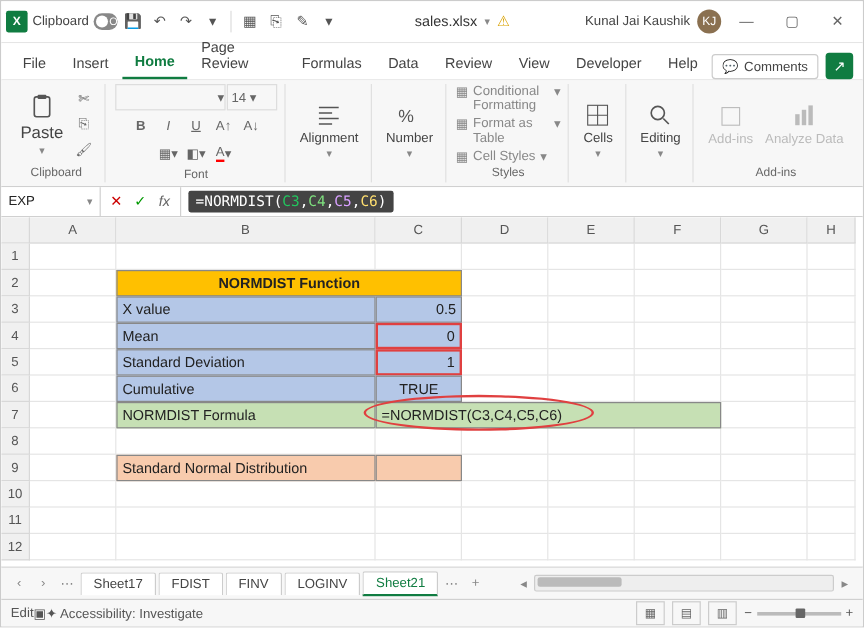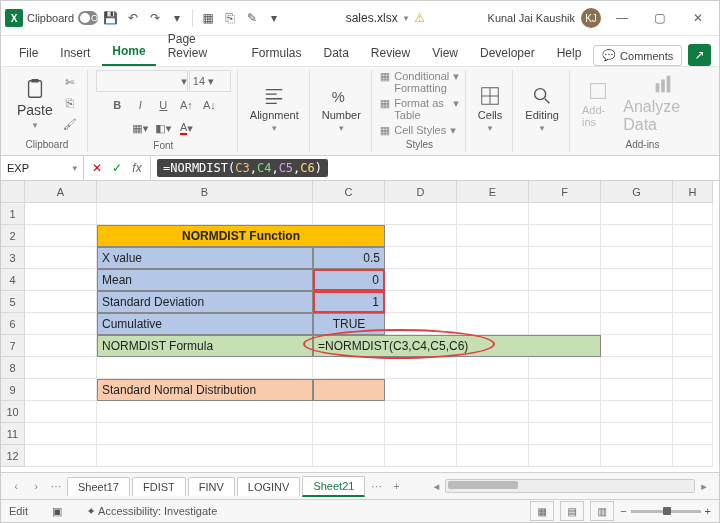--- a/index.html
+++ b/index.html
@@ -32,21 +32,21 @@
 .sm-btn{width:22px;height:20px;display:flex;align-items:center;justify-content:center;color:#666;font-size:11px}
 .stack{display:flex;flex-direction:column;gap:1px}
 .row{display:flex;gap:1px}
 .formula-bar{height:24px;display:flex;align-items:center;border-bottom:1px solid #d0d0d0;background:#fff}
 .namebox{width:70px;border-right:1px solid #d0d0d0;padding:0 6px;font-size:11px;display:flex;align-items:center;justify-content:space-between;height:100%}
 .fbar-btns{display:flex;align-items:center;gap:2px;padding:0 4px;border-right:1px solid #d0d0d0;height:100%}
 .fbar-btn{width:18px;height:18px;display:flex;align-items:center;justify-content:center;font-size:12px}
 .fbar-input{flex:1;padding:0 6px;font-size:12px;display:flex;align-items:center;height:100%}
 .fb-pill{background:#444;color:#fff;padding:2px 6px;border-radius:2px;font-family:Consolas,monospace;font-size:12px}
 .fb-pill .fn{color:#fff}
-.fb-pill .a1{color:#fdba74}
+.fb-pill .a1{color:#22c55e}
 .fb-pill .a2{color:#7ee07e}
 .fb-pill .a3{color:#d8a0ff}
 .fb-pill .a4{color:#ffdf6f}
 .grid-area{flex:1;position:relative;background:#fff;overflow:hidden}
 .grid{position:absolute;inset:0;display:grid;grid-template-columns:24px 72px 216px 72px 72px 72px 72px 72px 40px;grid-template-rows:22px repeat(12,22px)}
 .hdr{background:#f0f0f0;border-right:1px solid #d8d8d8;border-bottom:1px solid #d8d8d8;display:flex;align-items:center;justify-content:center;font-size:11px;color:#555}
 .rh{background:#f0f0f0;border-right:1px solid #d8d8d8;border-bottom:1px solid #d8d8d8;display:flex;align-items:center;justify-content:center;font-size:11px;color:#555}
 .cell{border-right:1px solid #e5e5e5;border-bottom:1px solid #e5e5e5;padding:0 4px;display:flex;align-items:center;font-size:12px;overflow:visible;white-space:nowrap}
 .cell.right{justify-content:flex-end}
 .cell.center{justify-content:center}
@@ -57,21 +57,21 @@
 .red-box{border:2px solid #e04040!important}
 .formula-overlay{position:absolute;white-space:nowrap;font-size:12px;font-family:"Segoe UI",Arial}
 .red-oval{position:absolute;border:2px solid #e04040;border-radius:50%;pointer-events:none}
 .sheet-tabs{height:26px;display:flex;align-items:center;background:#f7f7f7;border-top:1px solid #d0d0d0;padding:0 6px;gap:2px;font-size:11px}
 .st-nav{width:18px;display:flex;align-items:center;justify-content:center;color:#888}
 .st-tab{padding:3px 10px;border:1px solid #ccc;border-bottom:none;background:#fff;color:#444;border-radius:2px 2px 0 0}
 .st-tab.active{background:#fff;border-bottom:2px solid #107c41;color:#107c41}
 .st-scroll{flex:1;display:flex;align-items:center;margin-left:20px}
 .scroll-track{flex:1;height:12px;background:#eee;border:1px solid #ccc;position:relative;border-radius:2px}
 .scroll-thumb{position:absolute;left:2px;top:1px;width:70px;height:8px;background:#bbb;border-radius:2px}
-.status{height:22px;display:flex;align-items:center;background:#f7f7f7;border-top:1px solid #d0d0d0;padding:0 8px;gap:24px;font-size:11px;color:#555}
+.status{height:22px;display:flex;align-items:center;background:#f7f7f7;border-top:1px solid #d0d0d0;padding:0 8px;gap:0;font-size:11px;color:#555}
 .status-right{margin-left:auto;display:flex;align-items:center;gap:6px}
 .view-btn{width:22px;height:18px;border:1px solid #ccc;display:flex;align-items:center;justify-content:center;color:#666;font-size:10px}
 .zoom{display:flex;align-items:center;gap:4px}
 .zoom-track{width:70px;height:3px;background:#bbb;position:relative}
 .zoom-thumb{position:absolute;left:32px;top:-3px;width:8px;height:8px;background:#666;border-radius:1px}
 .chev{font-size:9px;color:#888}
 </style>
 </head>
 <body>
 
@@ -244,21 +244,21 @@
               <rect x="4" y="4" width="16" height="16" fill="none" stroke="#bbb"></rect>
             </svg>
             <span style="font-size:11px">Add-ins</span>
           </div>
         <div class="big-btn" style="color:#bbb">
             <svg viewBox="0 0 24 24">
               <rect x="4" y="10" width="4" height="10" fill="#bbb"></rect>
               <rect x="10" y="6" width="4" height="14" fill="#bbb"></rect>
               <rect x="16" y="2" width="4" height="18" fill="#bbb"></rect>
             </svg>
-            <span style="font-size:16px">Analyze Data</span>
+            <span style="font-size:11px">Analyze Data</span>
           </div>
       </div>
       <div class="group-label">Add-ins</div>
     </div>
   </div>
 
   <div class="formula-bar">
     <div class="namebox">
         <span>EXP</span>
         <span class="chev">▾</span>

